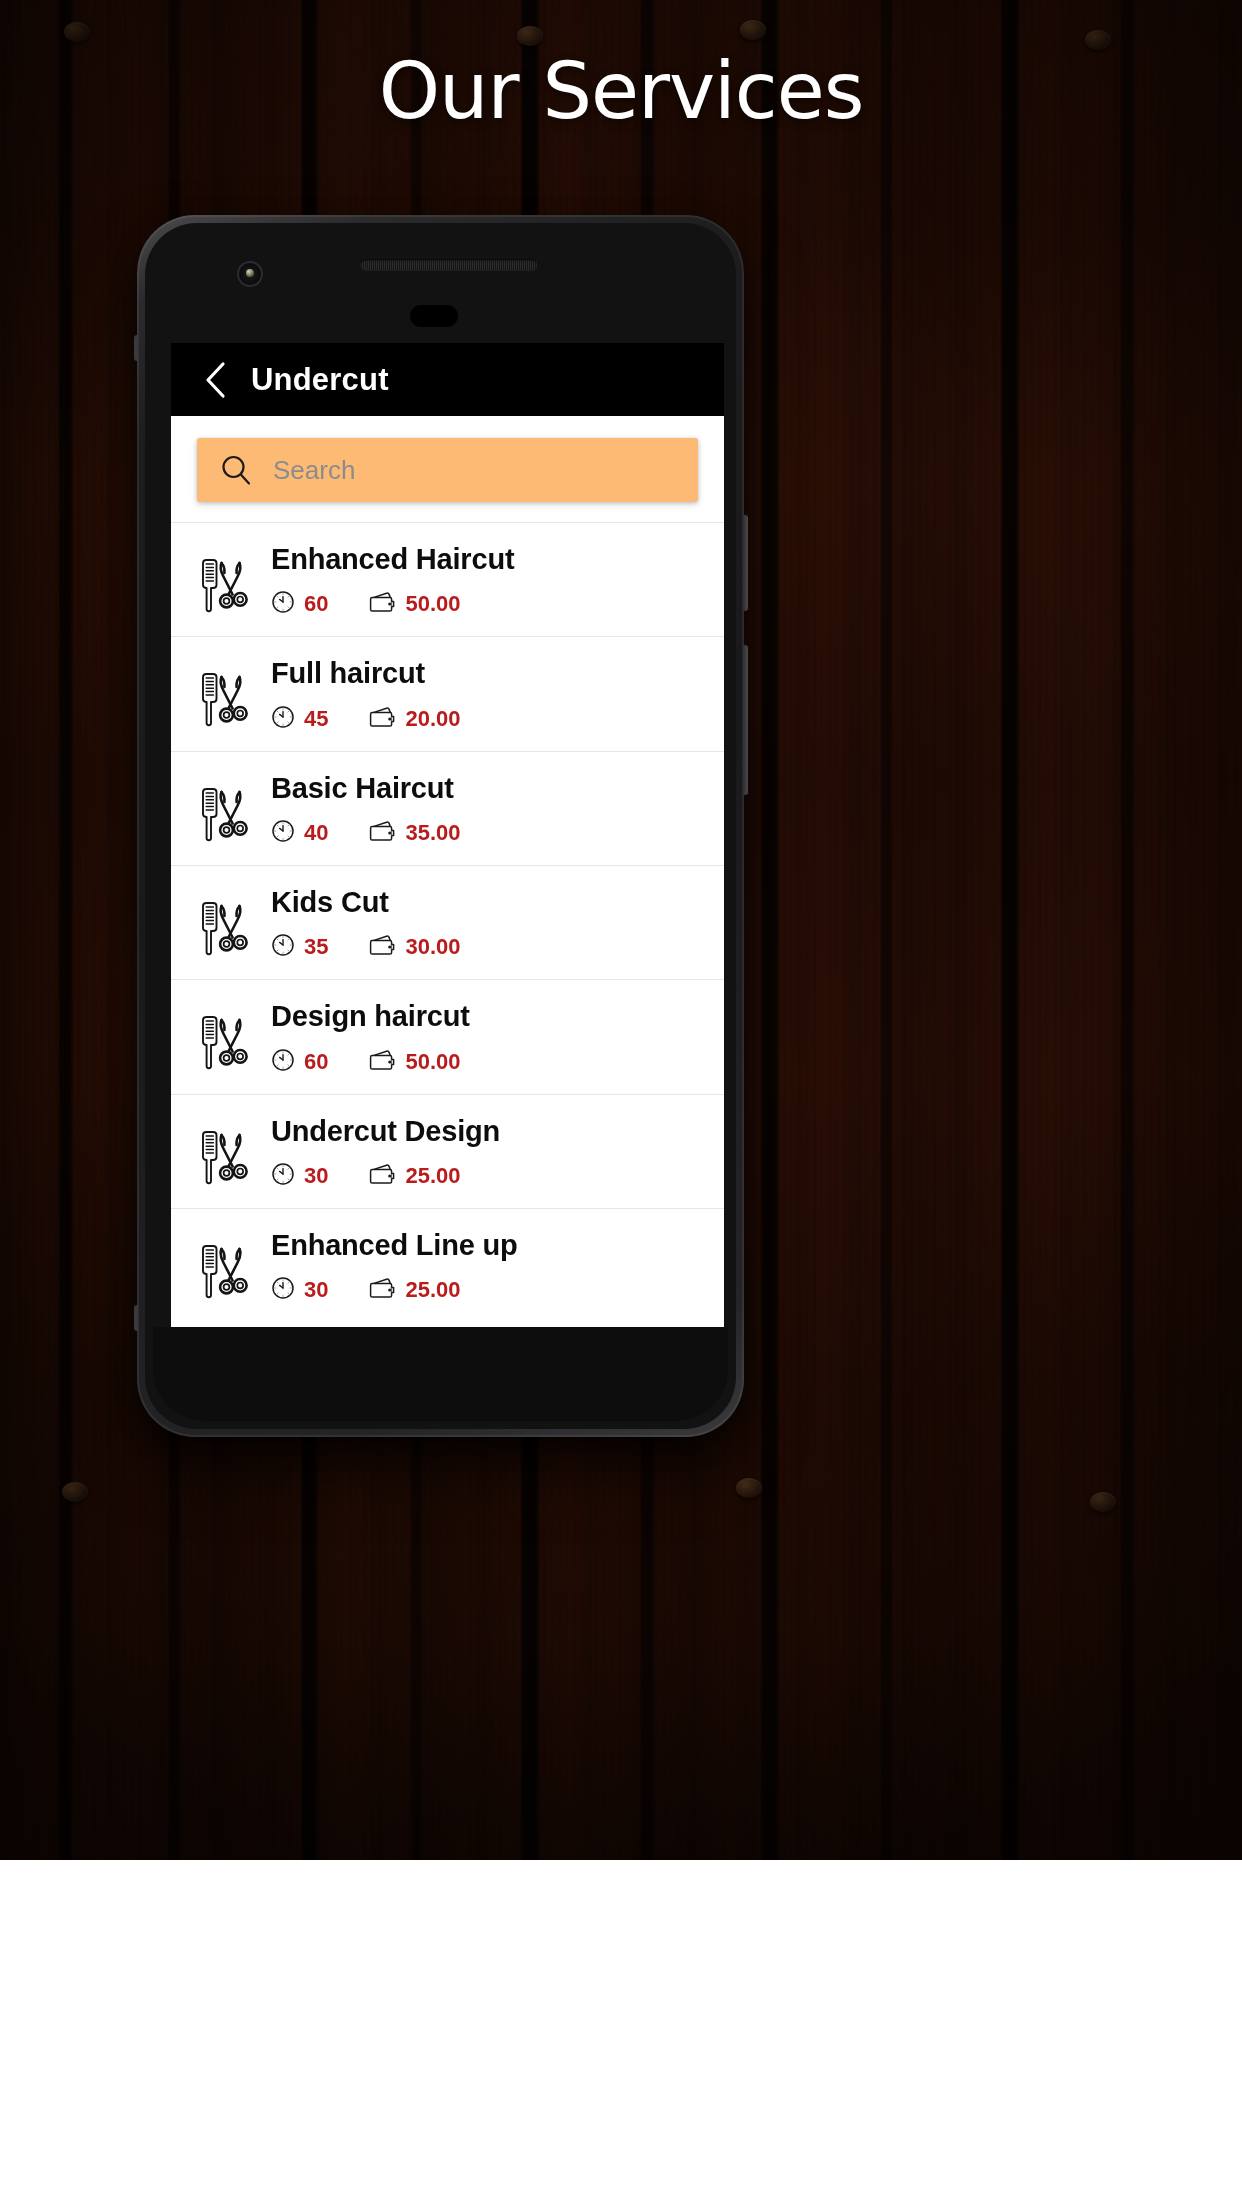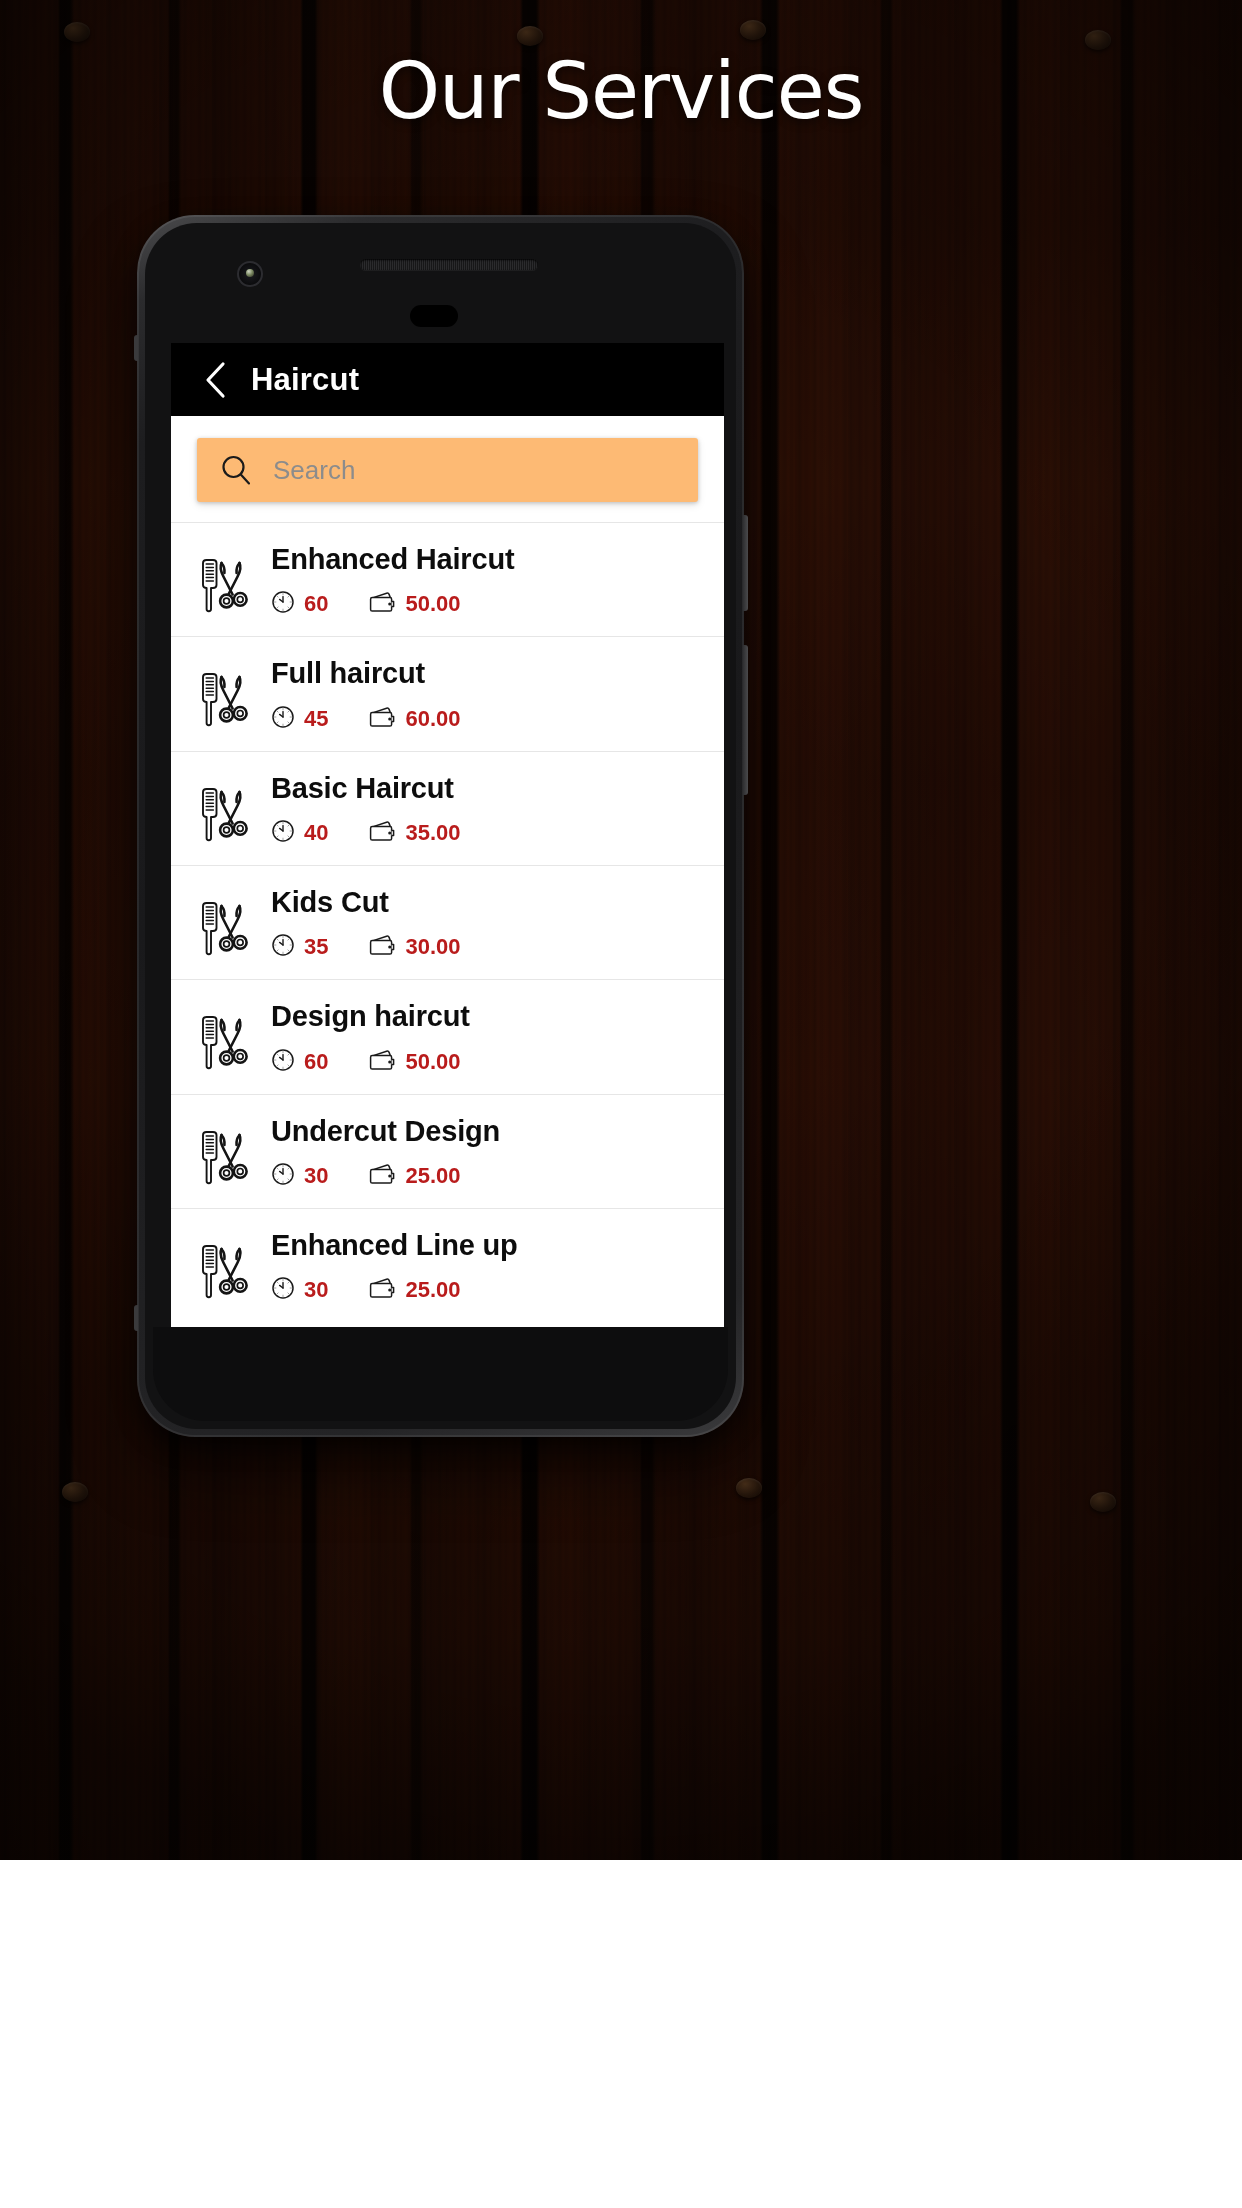--- a/index.html
+++ b/index.html
@@ -316,21 +316,21 @@
       <div id="screen">
 
         <div id="app-bar">
           <div id="back-button">
             <span>
               <svg width="26" height="38" viewBox="0 0 26 38" fill="none">
                 <path d="M21 3 L6 19 L21 35" stroke="#ffffff" stroke-width="3.2" stroke-linecap="round" stroke-linejoin="round"></path>
               </svg>
             </span>
           </div>
-          <div id="app-bar-title">Haircut</div>
+          <div id="app-bar-title">Undercut</div>
         </div>
 
         <div id="content">
 
           <div id="search-wrap">
             <div id="search-box">
               <span id="search-icon">
                 <svg width="34" height="34" viewBox="0 0 34 34" fill="none">
                   <circle cx="14.5" cy="14" r="10" stroke="#1b1b1b" stroke-width="2.2"></circle>
                   <line x1="21.8" y1="21.4" x2="30" y2="30.4" stroke="#1b1b1b" stroke-width="2.2" stroke-linecap="round"></line>
@@ -454,21 +454,21 @@
         </div>
         <div class="meta-group">
           <span>
             <svg width="28" height="24" viewBox="0 0 28 24" fill="none">
               <path d="M3 8.4 L18.6 3.2 C19.6 2.9 20.7 3.4 21.1 4.4 L22.3 7.6" stroke="#1a1a1a" stroke-width="1.5" fill="#ffffff" stroke-linejoin="round"></path>
               <rect x="2.6" y="7.6" width="21" height="13.4" rx="1.6" stroke="#1a1a1a" stroke-width="1.5" fill="#ffffff"></rect>
               <path d="M23.6 11.6 L25.6 11.6 L25.6 16.6 L23.6 16.6" stroke="#1a1a1a" stroke-width="1.5" fill="#ffffff" stroke-linejoin="round"></path>
               <circle cx="21.7" cy="14.1" r="1.5" fill="#1a1a1a"></circle>
             </svg>
           </span>
-          <span class="meta-text">60.00</span>
+          <span class="meta-text">20.00</span>
         </div>
       </div>
     </div>
   </div>
 
   <div class="service-row">
     <div class="service-icon">
       <svg width="56" height="62" viewBox="0 0 56 62" fill="none">
 
         <path d="M6 8 C6 6 7.5 5 9.5 5 L16 5 C18 5 19.5 6 19.5 8 L19.5 30 C19.5 32 18 33 16 33 L14 33 L14 54 C14 55.3 13 56.2 11.8 56.2 C10.6 56.2 9.6 55.3 9.6 54 L9.6 33 L9.5 33 C7.5 33 6 32 6 30 Z" stroke="#141414" stroke-width="1.9" fill="#ffffff" stroke-linejoin="round"></path>

